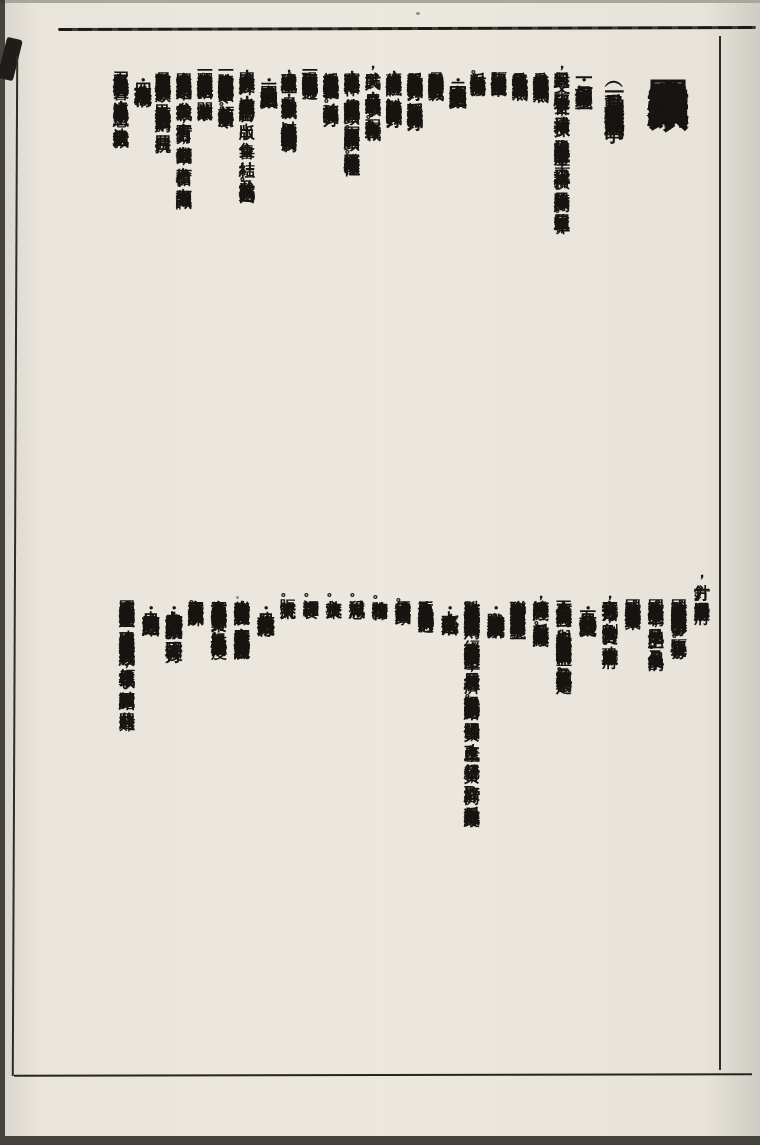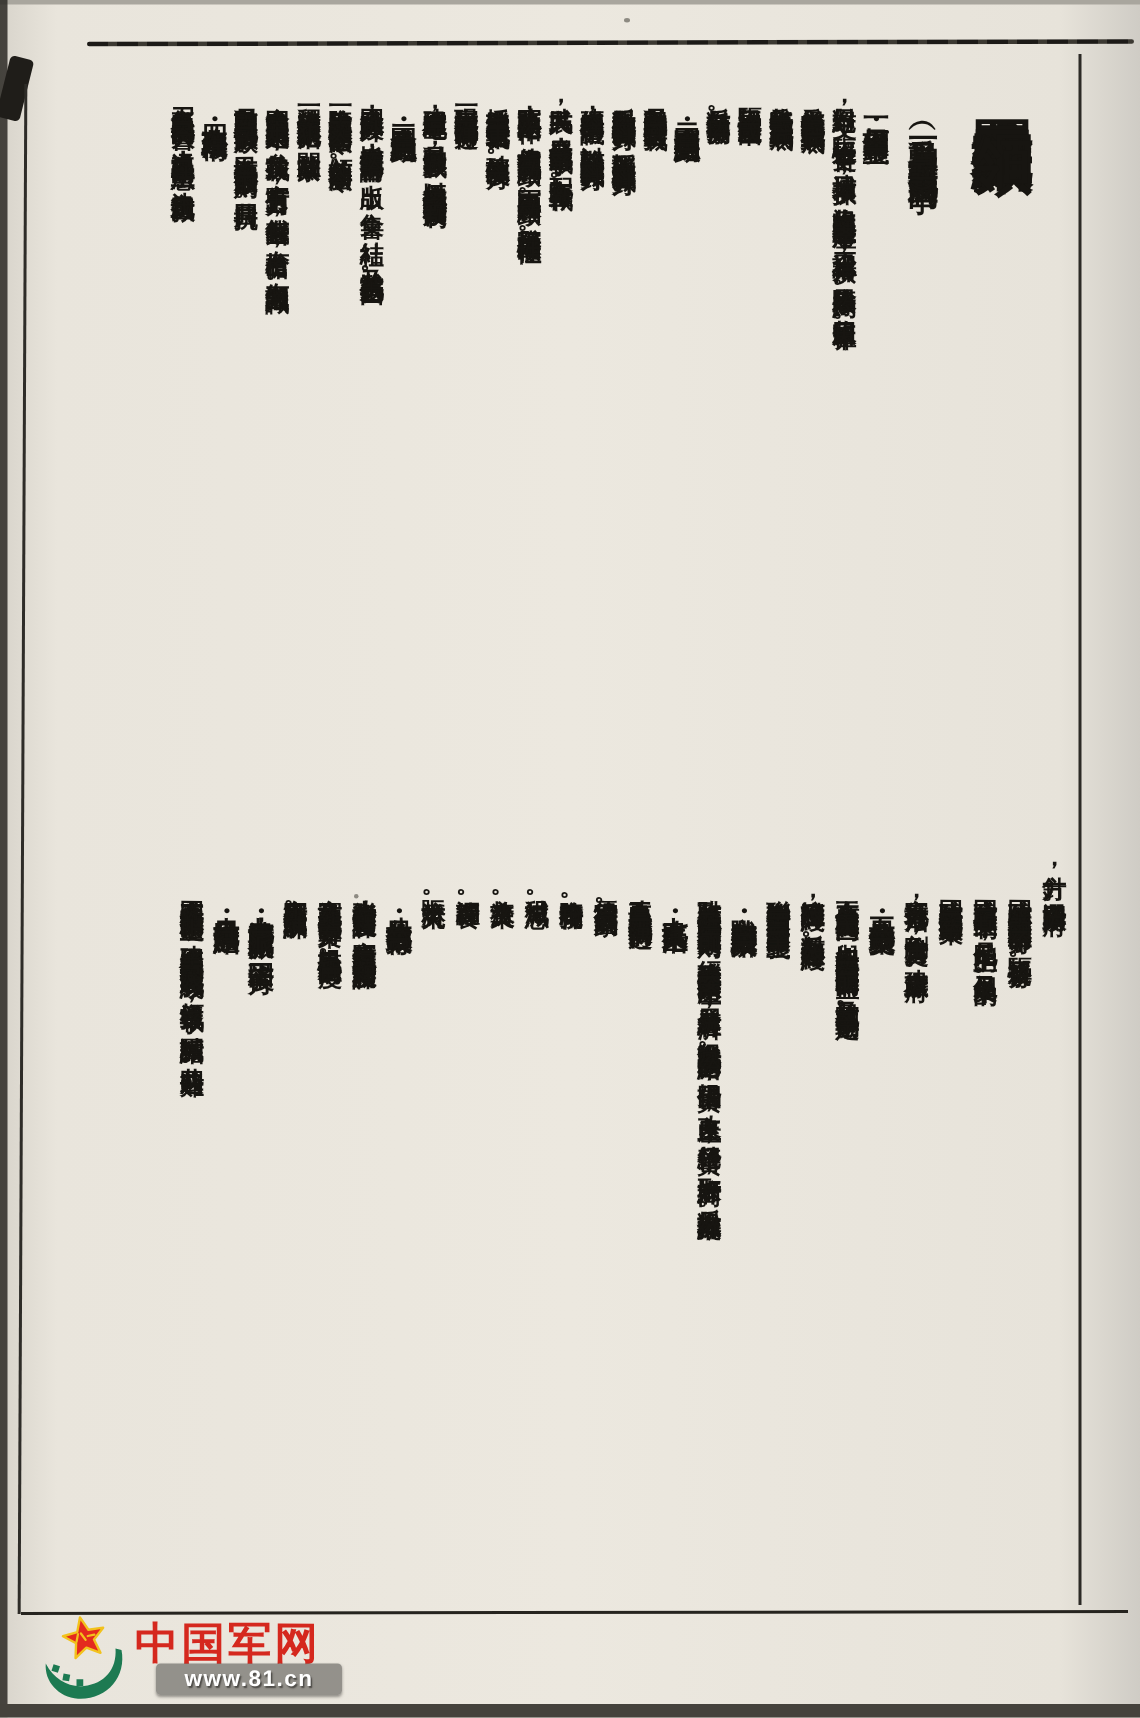--- a/index.html
+++ b/index.html
@@ -106,34 +106,14 @@
     <p class="para">賑濟災荒。</p>
     <p class="h">八・抗日的教育政策：</p>
     <p class="para">改變教育的舊制度舊課程，實行以抗日救國爲目標的新制度新課程。</p>
     <p class="para">實施普及的義務的免費的教育方案，提高人民民族覺悟的程度。</p>
     <p class="para">實行全國學生的武裝訓練。</p>
     <p class="h">九・肅清漢奸賣國賊親日派，鞏固後方。</p>
     <p class="h">十・抗日的民族團結：</p>
     <p class="para">在國共兩黨徹底合作的基礎上，建立全國各黨各派各界各軍的抗日民族統一戰綫，領導抗日戰爭，精誠團結，共赴國難。</p>
   </div>
 
-  <a class="watermark">
-    <svg class="wm-emblem" viewBox="0 0 60 60">
-
-      <path d="M55,24 C58.5,42 45,57.5 26,56.5 C13,55.5 3.5,45 4.5,33
-               C10,43.5 19.5,49 30,48 C43.5,46.5 52,37 51,23 Z" fill="#1d7a52"></path>
-      <rect x="9" y="34" width="4.5" height="4.5" fill="#1d7a52" transform="rotate(18 11 36)"></rect>
-      <rect x="16" y="40" width="4.5" height="4.5" fill="#1d7a52" transform="rotate(10 18 42)"></rect>
-      <rect x="25" y="43.5" width="4.5" height="4.5" fill="#1d7a52"></rect>
-
-      <g transform="rotate(-12 30 15)">
-        <path d="M30,2 L33.8,11.2 L43.7,11.9 L36.1,18.3 L38.5,27.9 L30,22.6
-                 L21.5,27.9 L23.9,18.3 L16.3,11.9 L26.2,11.2 Z" fill="#e42a1e" stroke="#f2c21c" stroke-width="1.6" stroke-linejoin="round"></path>
-        <path d="M26.4,12.6 L24.4,17.4 M28.4,12.6 L30.6,17.4 M32.5,15.2 L37,15.2" stroke="#f2c21c" stroke-width="1.5" fill="none" stroke-linecap="round"></path>
-      </g>
-    </svg>
-    <div class="wm-name">中国军网</div>
-    <div class="wm-url-bar">
-      <span>www.81.cn</span>
-    </div>
-  </a>
 
 </div>
 
 </body></html>

